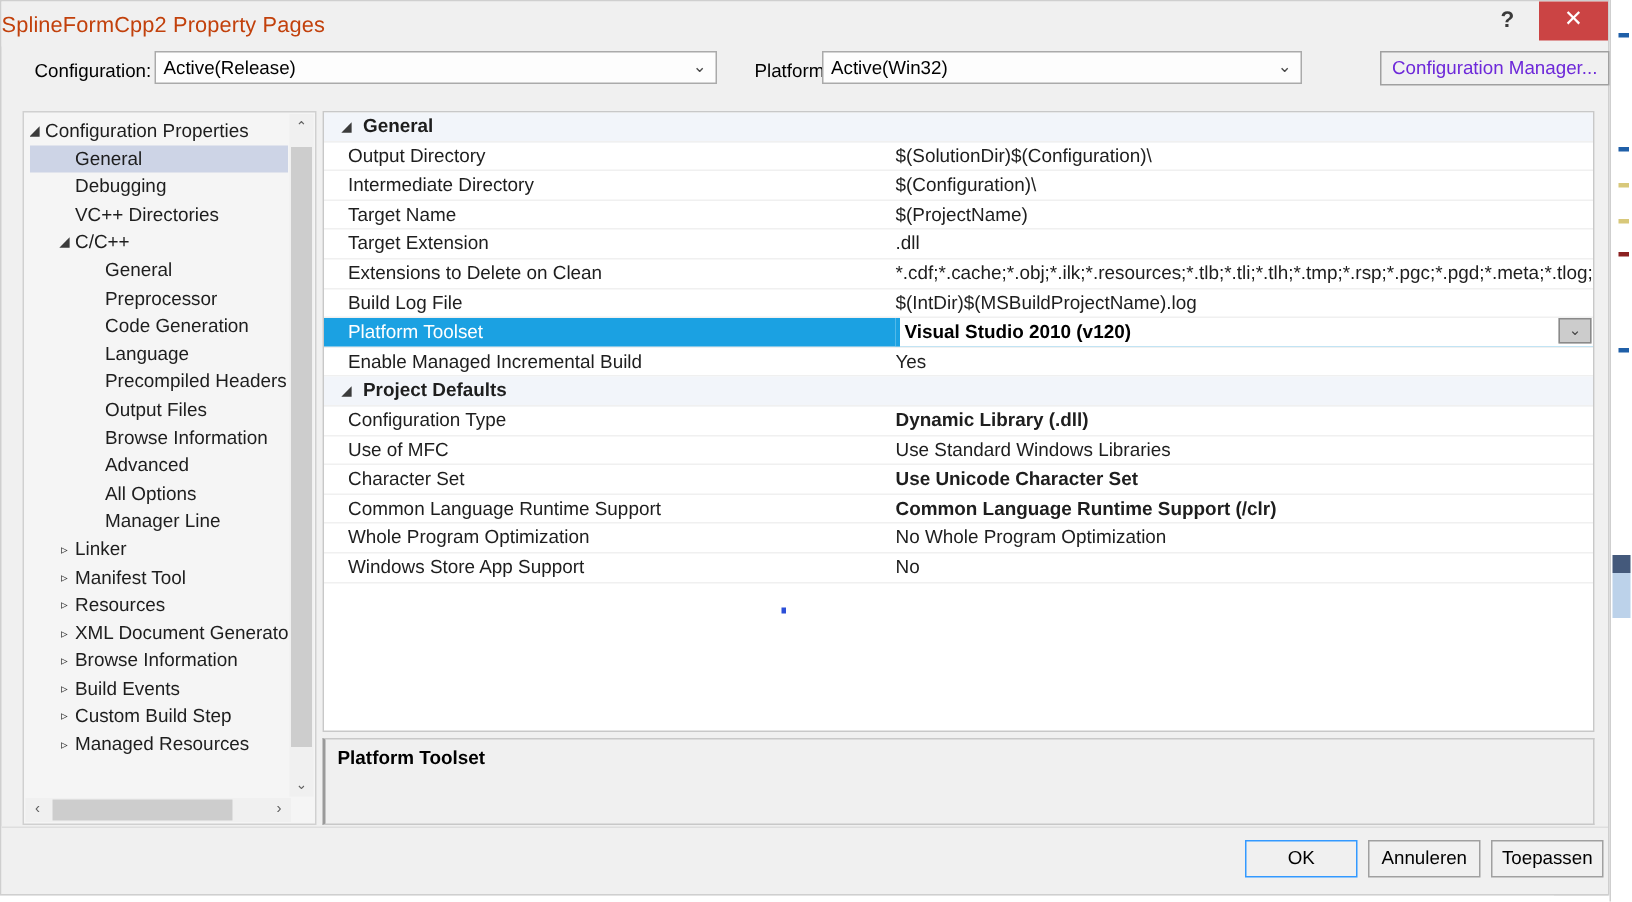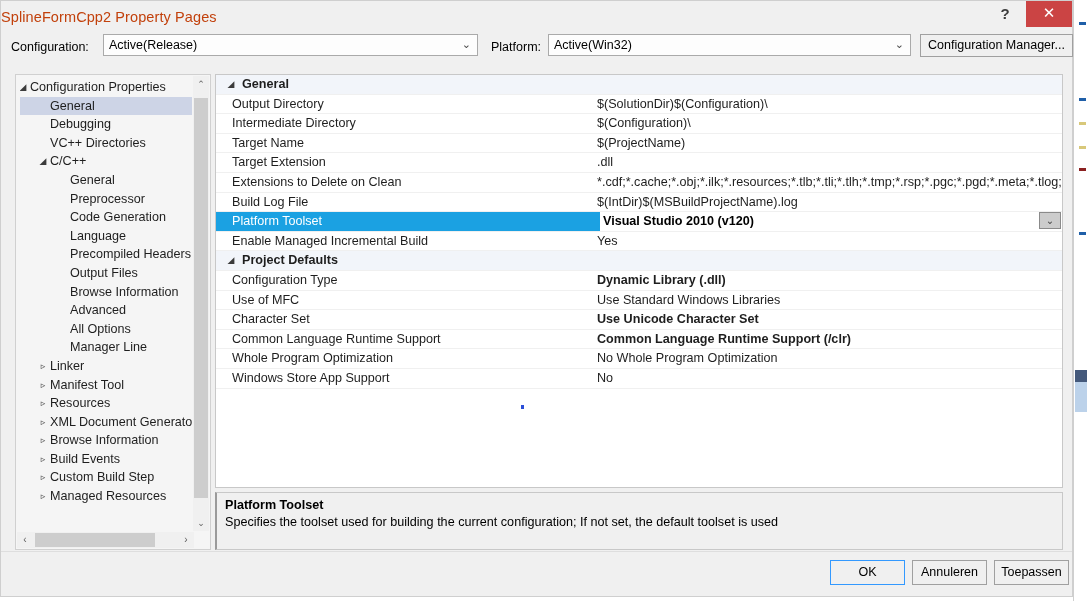--- a/index.html
+++ b/index.html
@@ -103,20 +103,21 @@
   #configbar {
     position: absolute;
     left: 10px; top: 33px;
     width: 1052px; height: 30px;
   }
   .field-label {
     position: absolute;
     top: 6px;
     font-size: 12.5px;
     color: #000000;
+    margin-left: 12px;
   }
   .combo {
     position: absolute;
     top: 0;
     height: 22px;
     background: #fdfdfd;
     border: 1px solid #aaaaaa;
     box-sizing: border-box;
     font-size: 12.5px;
     color: #000000;
@@ -129,30 +130,30 @@
   }
   .combo .combo-arrow {
     position: absolute;
     right: 6px; top: 3px;
     font-size: 11px;
     color: #4a4a4a;
   }
   #cfg-label  { left: 0px; }
   #cfg-combo  { left: 92px; width: 375px; }
   #plat-label { left: 480px; }
-  #plat-combo { left: 537px; width: 363px; }
+  #plat-combo { left: 537px; width: 320px; }
   #cfgmgr-btn {
     position: absolute;
     left: 909px; top: 0;
     width: 153px; height: 23px;
     background: #f0f0f0;
     border: 1px solid #a0a0a0;
     box-sizing: border-box;
     font-size: 12.5px;
-    color: #000000;
+    color: #6d28d9;
     text-align: center;
     line-height: 21px;
     cursor: default;
   }
 
   
   #treepane {
     position: absolute;
     left: 14px; top: 73px;
     width: 196px; height: 476px;
@@ -588,21 +589,20 @@
         <div class="grow property">
           <span class="gname">Windows Store App Support</span>
           <span class="gval">No</span>
         </div>
       </div>
     <div id="caret-dot"></div>
   </div>
 
   <div id="descpane">
     <div id="desc-title">Platform Toolset</div>
-    <div id="desc-body">Specifies the toolset used for building the current configuration; If not set, the default toolset is used</div>
   </div>
 
   <div id="footer">
     <div class="dlg-btn" id="btn-ok">OK</div>
     <div class="dlg-btn" id="btn-cancel">Annuleren</div>
     <div class="dlg-btn" id="btn-apply">Toepassen</div>
   </div>
 
 </div>
 

